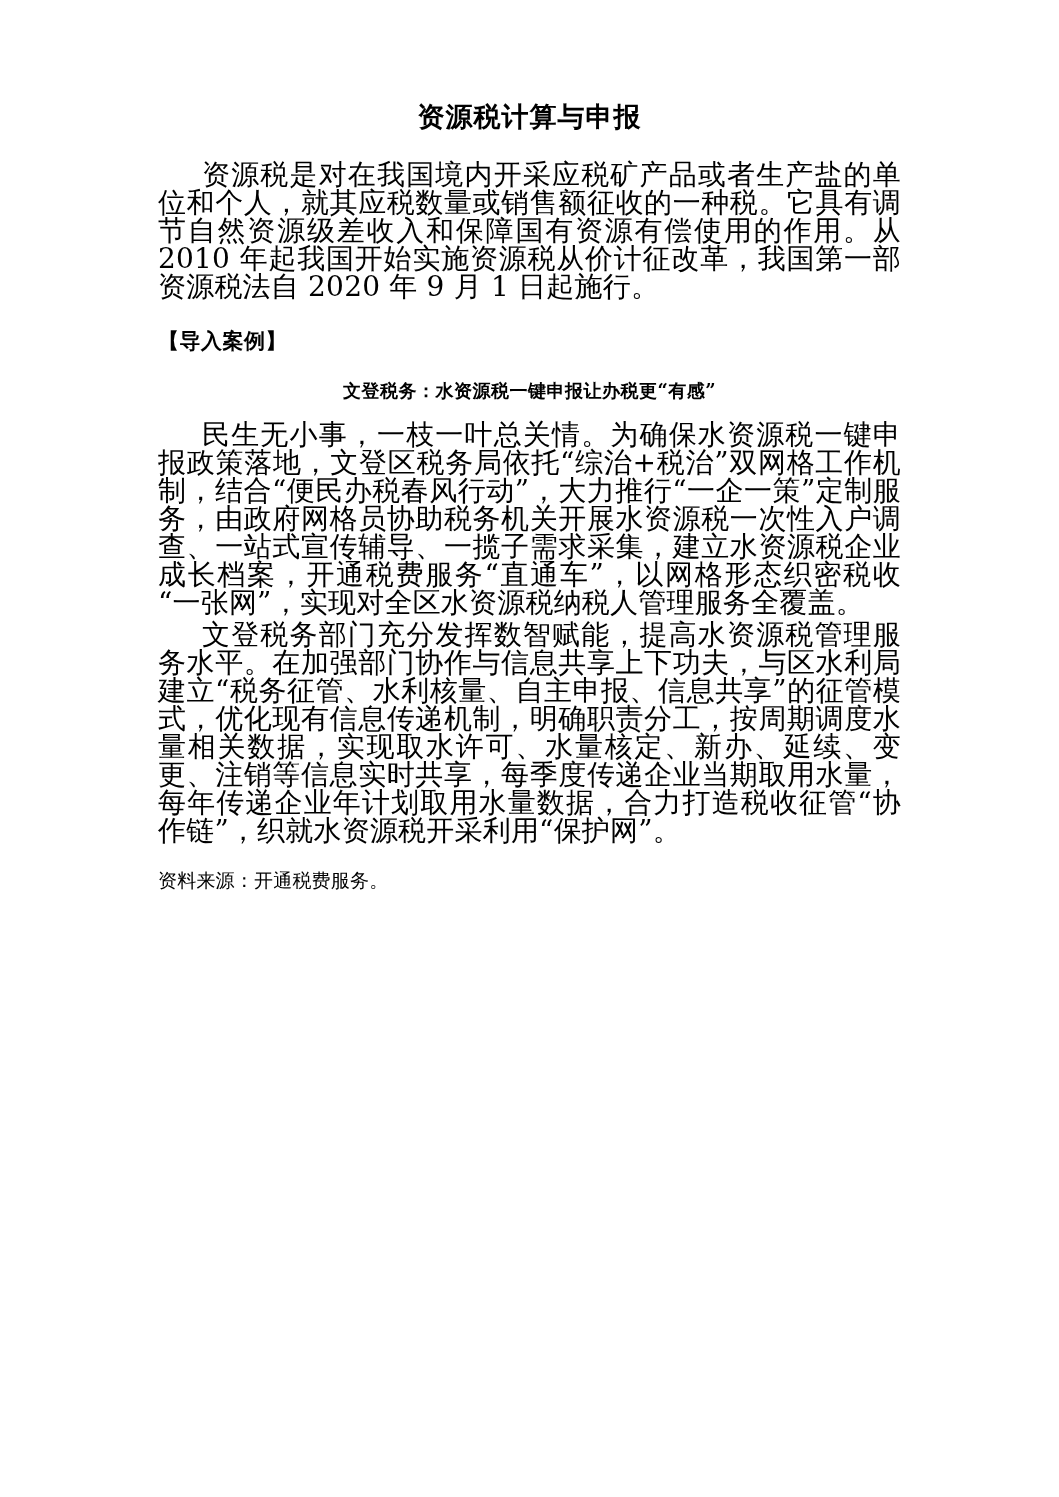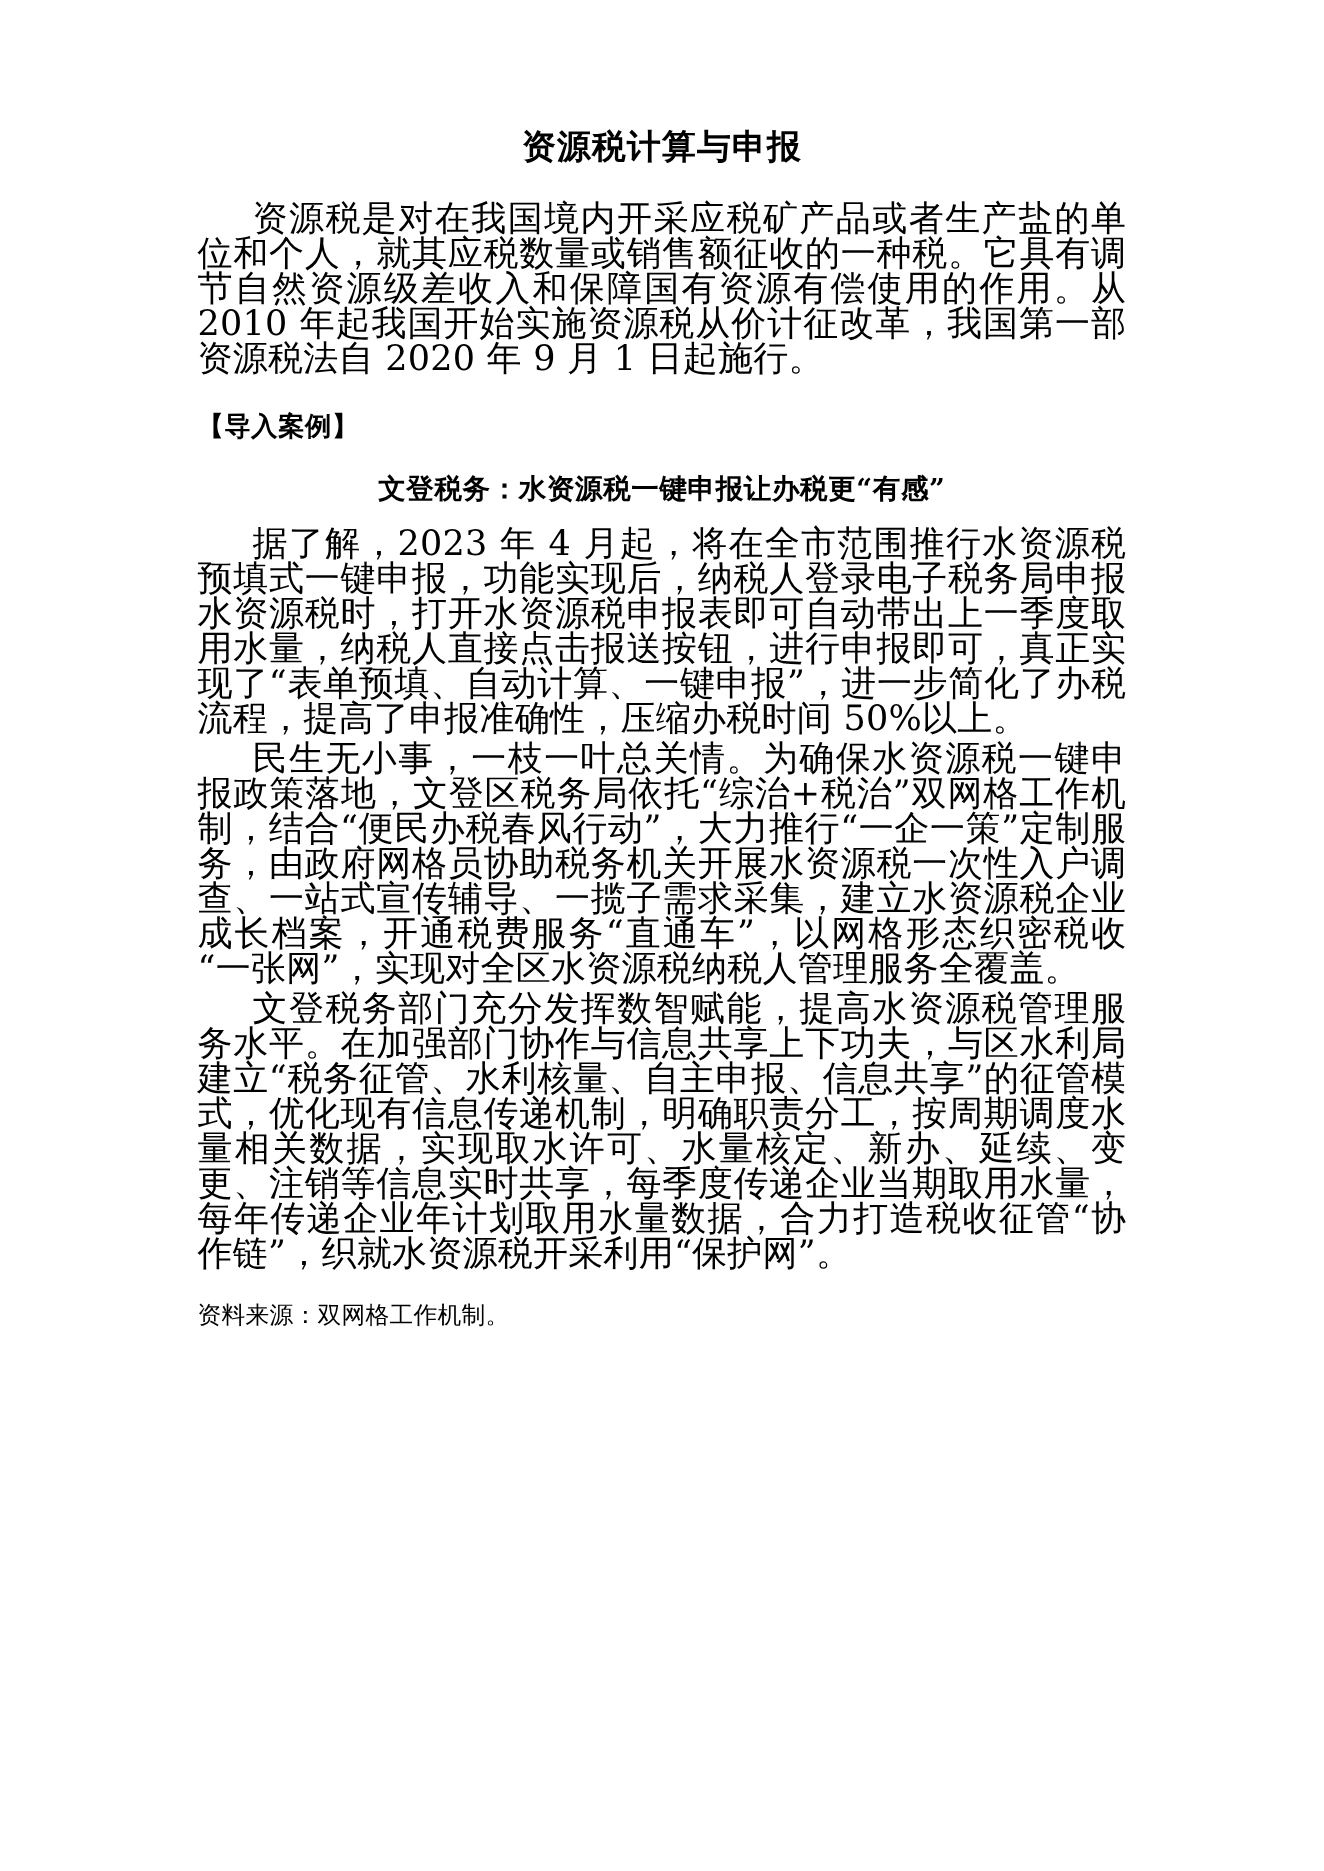--- a/index.html
+++ b/index.html
@@ -41,21 +41,21 @@
   }
   .section-label {
     font-size: 21px;
     font-weight: bold;
     line-height: 44px;
     margin: 8px 0 4px 0;
     letter-spacing: 0.5px;
   }
   .case-title {
     text-align: center;
-    font-size: 22px;
+    font-size: 18px;
     font-weight: bold;
     line-height: 44px;
     margin: 6px 0 8px 0;
     letter-spacing: 0.5px;
   }
   .source-note {
     font-size: 19px;
     line-height: 42px;
     margin: 14px 0 4px 0;
     letter-spacing: 0.2px;
@@ -71,24 +71,23 @@
   <h1 class="doc-title">资源税计算与申报</h1>
 
   <p class="body-text indent">资源税是对在我国境内开采应税矿产品或者生产盐的单位和个人，就其应税数量或销售额征收的一种税。它具有调节自然资源级差收入和保障国有资源有偿使用的作用。从 2010 年起我国开始实施资源税从价计征改革，我国第一部资源税法自 2020 年 9 月 1 日起施行。</p>
 
   <div class="spacer-sm"></div>
 
   <p class="section-label">【导入案例】</p>
 
   <p class="case-title">文登税务：水资源税一键申报让办税更“有感”</p>
 
-  <p class="body-text indent">据了解，2023 年 4 月起，将在全市范围推行水资源税预填式一键申报，功能实现后，纳税人登录电子税务局申报水资源税时，打开水资源税申报表即可自动带出上一季度取用水量，纳税人直接点击报送按钮，进行申报即可，真正实现了“表单预填、自动计算、一键申报”，进一步简化了办税流程，提高了申报准确性，压缩办税时间 50%以上。</p>
 
   <p class="body-text indent">民生无小事，一枝一叶总关情。为确保水资源税一键申报政策落地，文登区税务局依托“综治+税治”双网格工作机制，结合“便民办税春风行动”，大力推行“一企一策”定制服务，由政府网格员协助税务机关开展水资源税一次性入户调查、一站式宣传辅导、一揽子需求采集，建立水资源税企业成长档案，开通税费服务“直通车”，以网格形态织密税收“一张网”，实现对全区水资源税纳税人管理服务全覆盖。</p>
 
   <p class="body-text indent">文登税务部门充分发挥数智赋能，提高水资源税管理服务水平。在加强部门协作与信息共享上下功夫，与区水利局建立“税务征管、水利核量、自主申报、信息共享”的征管模式，优化现有信息传递机制，明确职责分工，按周期调度水量相关数据，实现取水许可、水量核定、新办、延续、变更、注销等信息实时共享，每季度传递企业当期取用水量，每年传递企业年计划取用水量数据，合力打造税收征管“协作链”，织就水资源税开采利用“保护网”。</p>
 
-  <p class="source-note">资料来源：双网格工作机制。</p>
+  <p class="source-note">资料来源：开通税费服务。</p>
 
   <div class="spacer-md"></div>
 
 
 </div>
 
 </body></html>

